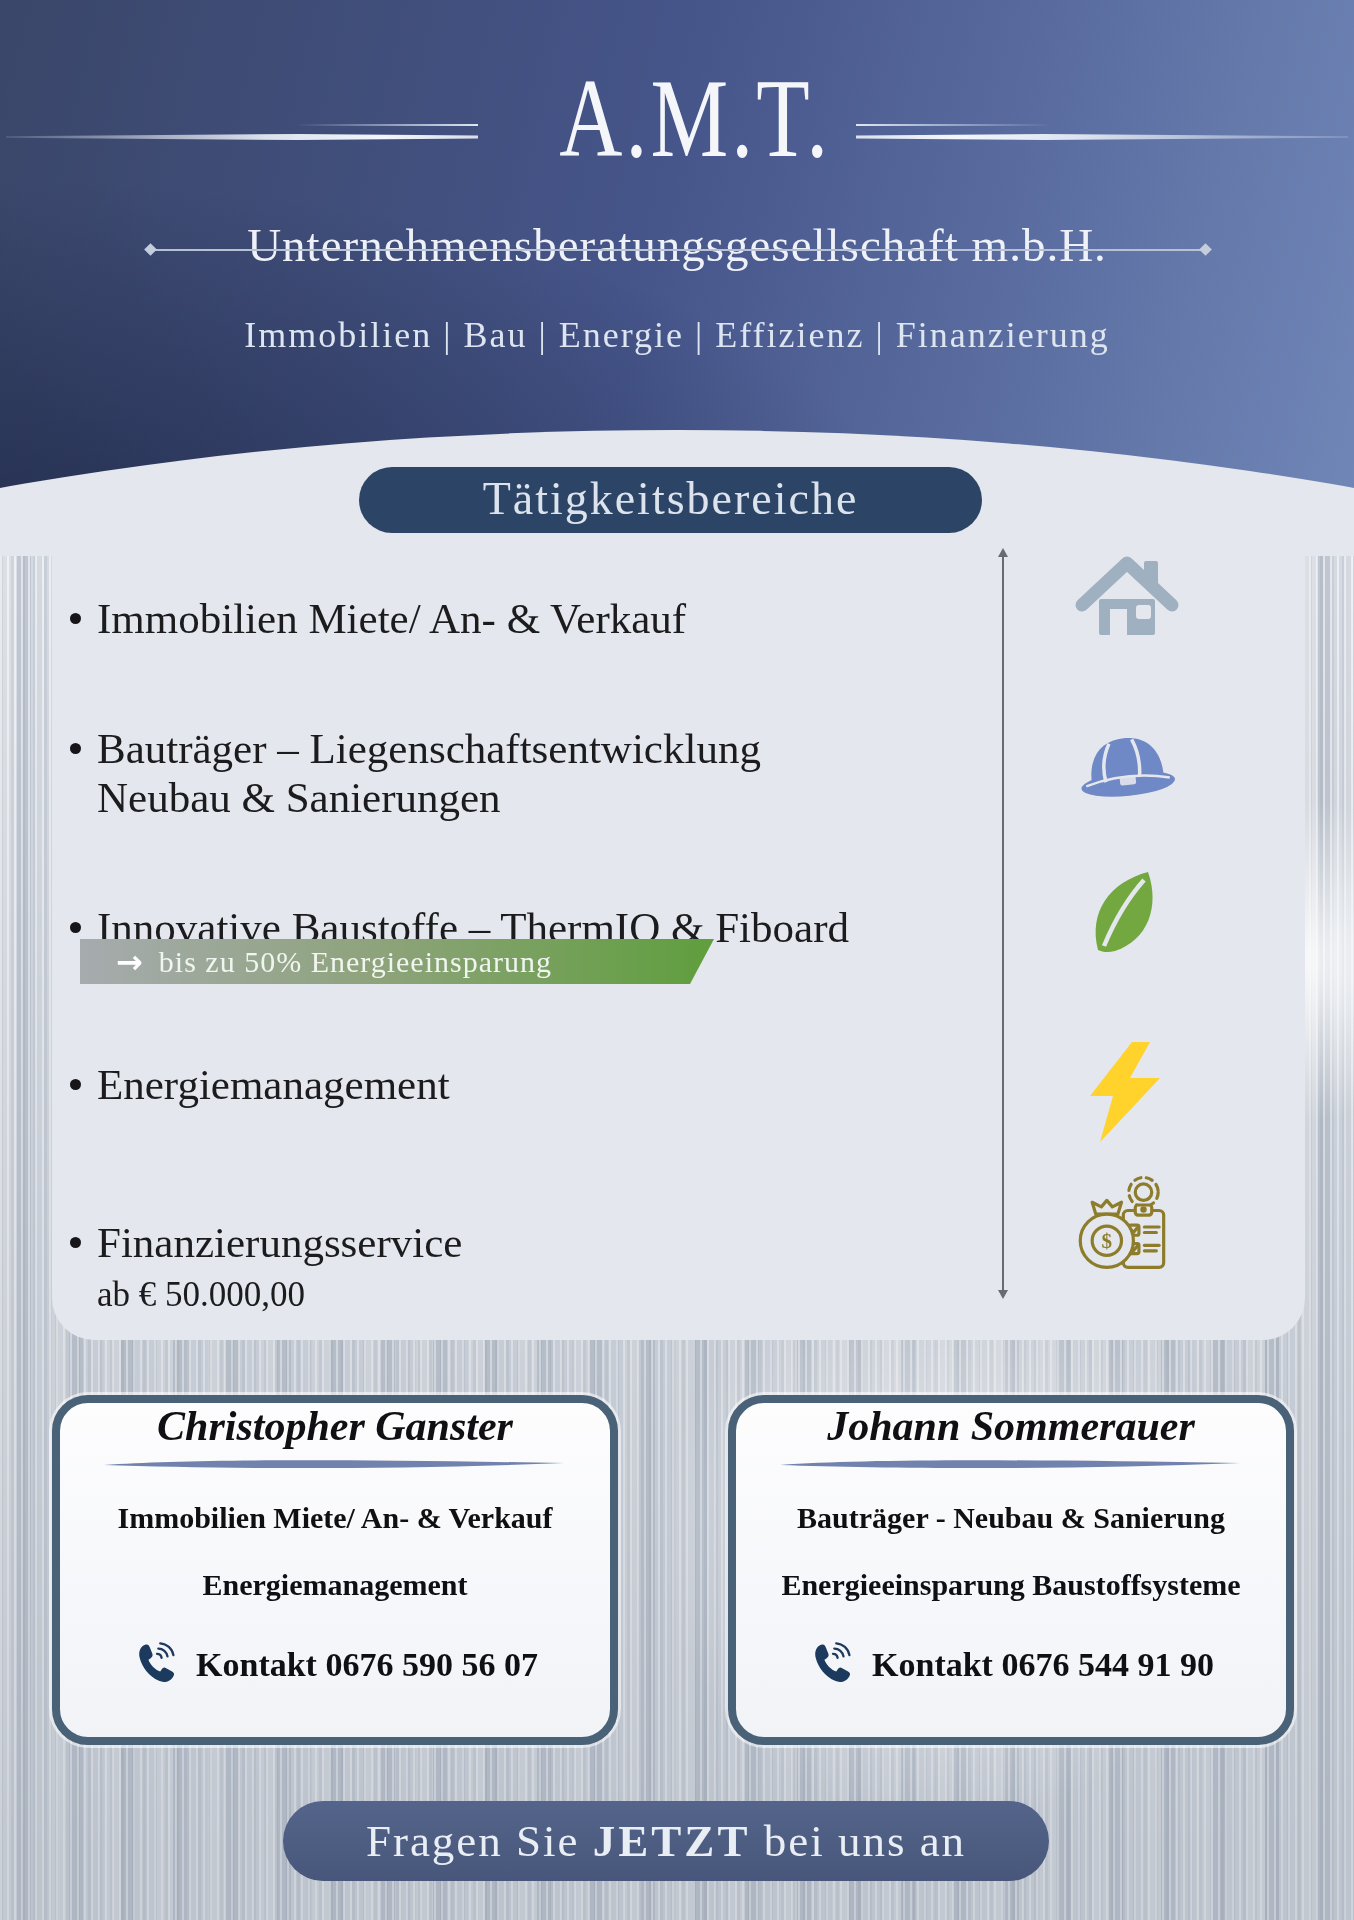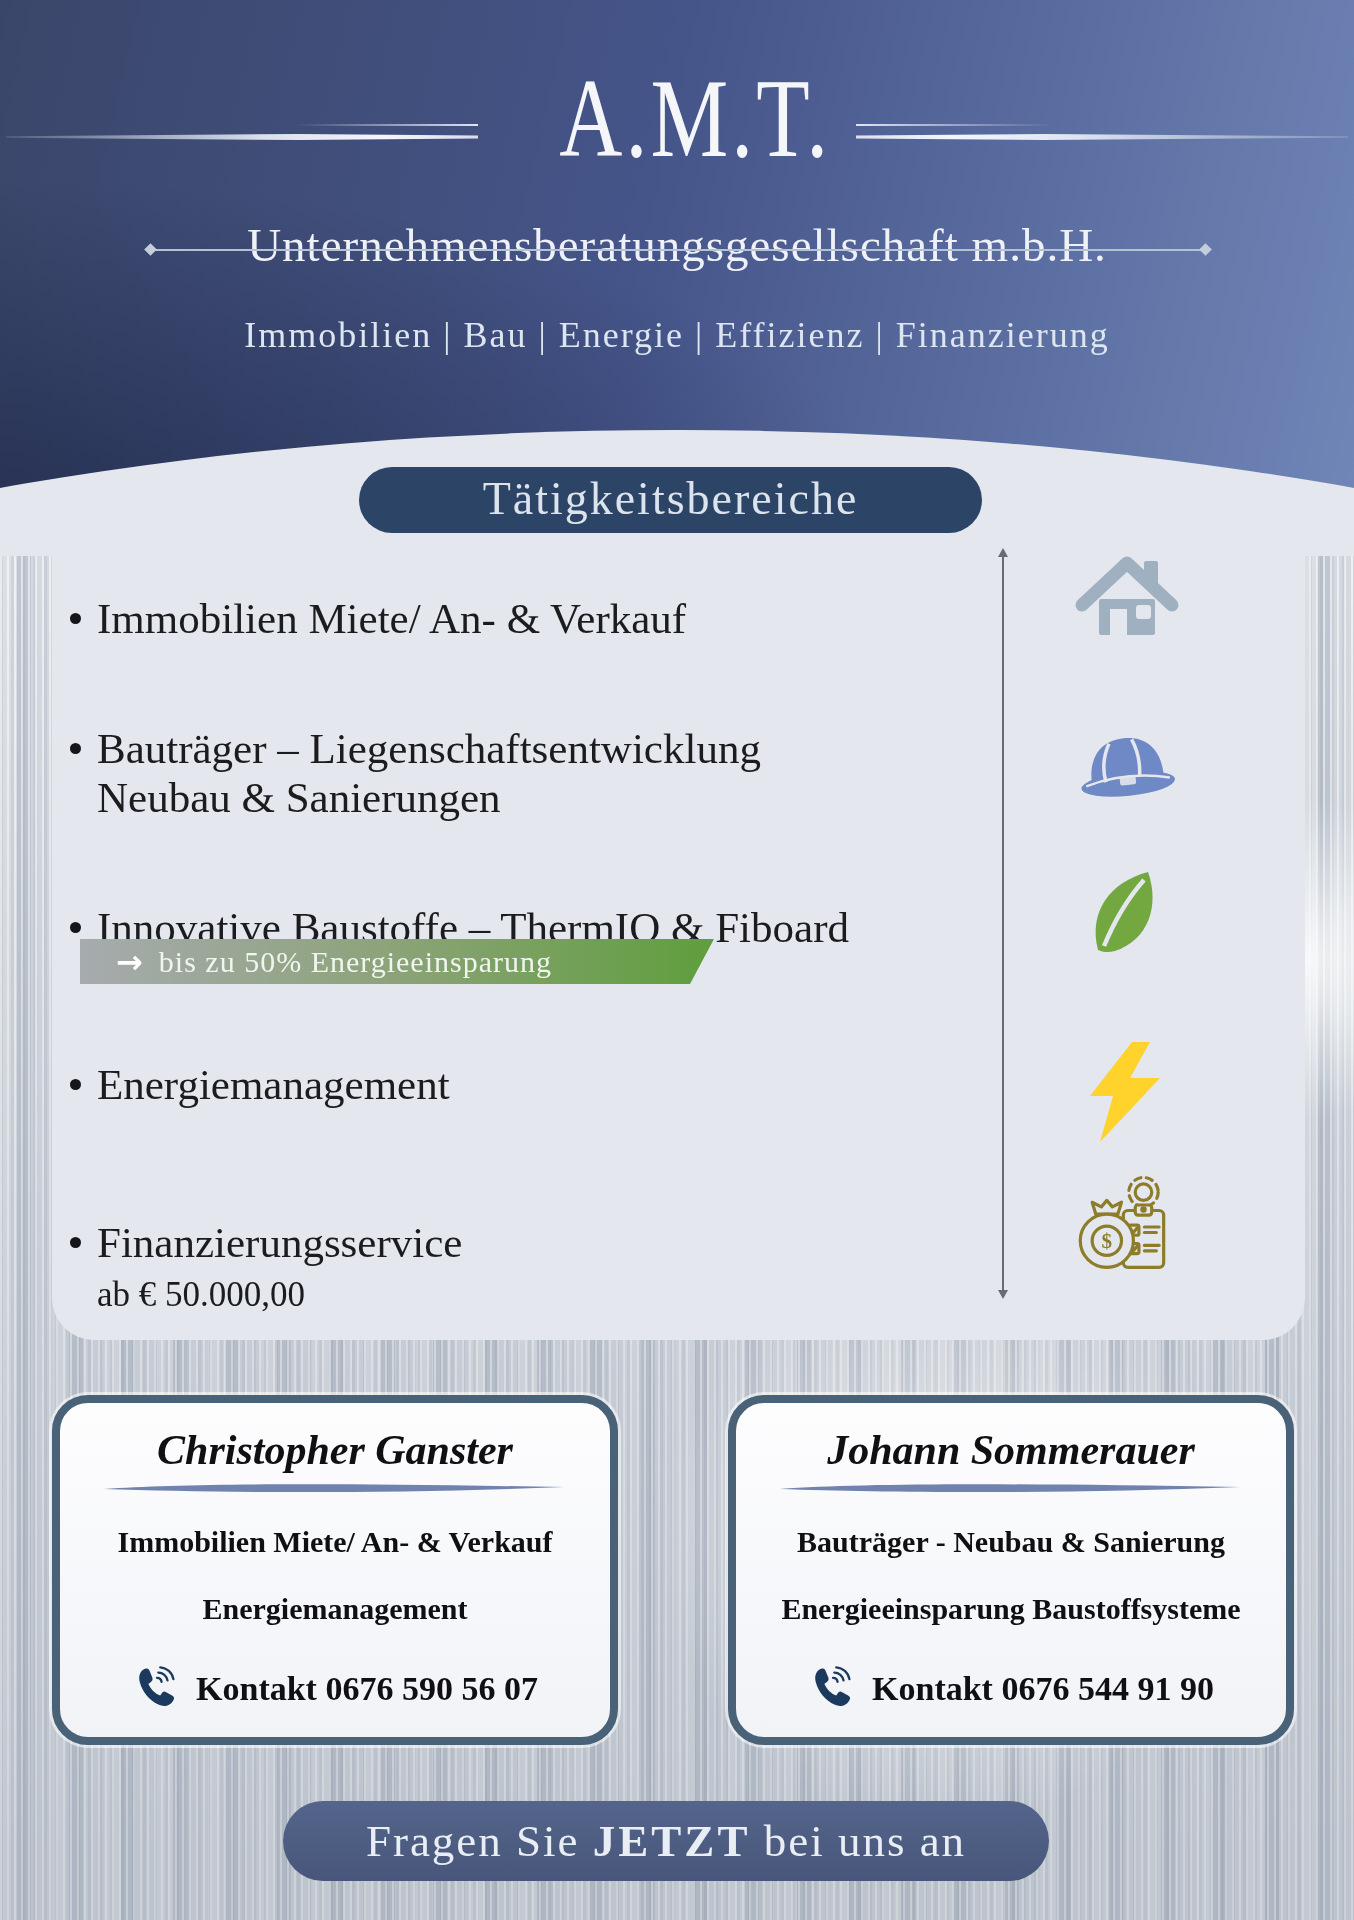--- a/index.html
+++ b/index.html
@@ -55,21 +55,21 @@
   .li .sub{font-size:35px;margin-top:6px;}
   .save-badge{position:absolute;left:80px;top:939px;width:634px;height:45px;display:flex;align-items:center;
     padding-left:36px;gap:15px;font-size:30px;color:#f1f5f0;letter-spacing:1px;
     background:linear-gradient(90deg,#a6abae 0%,#8da37a 48%,#5f9e3d 100%);
     clip-path:polygon(0 0,100% 0,calc(100% - 24px) 100%,0 100%);}
   .save-badge .arr{color:#ffffff;font-weight:bold;font-size:32px;font-family:"DejaVu Sans",sans-serif;line-height:1;}
   .icon-box{position:absolute;left:1072px;width:110px;height:110px;}
   
   .ccard{position:absolute;top:1395px;width:566px;height:350px;border:8px solid #4a6278;border-radius:36px;
     background:linear-gradient(180deg,#fdfdfe,#f1f3f7);box-shadow:0 0 0 3px rgba(255,255,255,0.55);
-    padding-top:24px;text-align:center;color:#101014;}
+    text-align:center;color:#101014;}
   .ccard-left{left:52px;} .ccard-right{left:728px;}
   .cname{font-size:42px;font-weight:bold;font-style:italic;line-height:1.1;}
   .swoosh{display:block;margin:8px auto 0;}
   .svc1{font-size:30px;font-weight:bold;margin-top:30px;}
   .svc2{font-size:30px;font-weight:bold;margin-top:33px;}
   .phone-row{display:flex;align-items:center;justify-content:center;gap:18px;margin-top:38px;cursor:pointer;}
   .phone-row .ptext{font-size:34px;font-weight:bold;}
   
   .footer-pill{position:absolute;left:283px;top:1801px;width:766px;height:80px;border-radius:40px;
     background:linear-gradient(180deg,#55648a,#47567a);color:#e9edf4;font-size:45px;line-height:80px;

